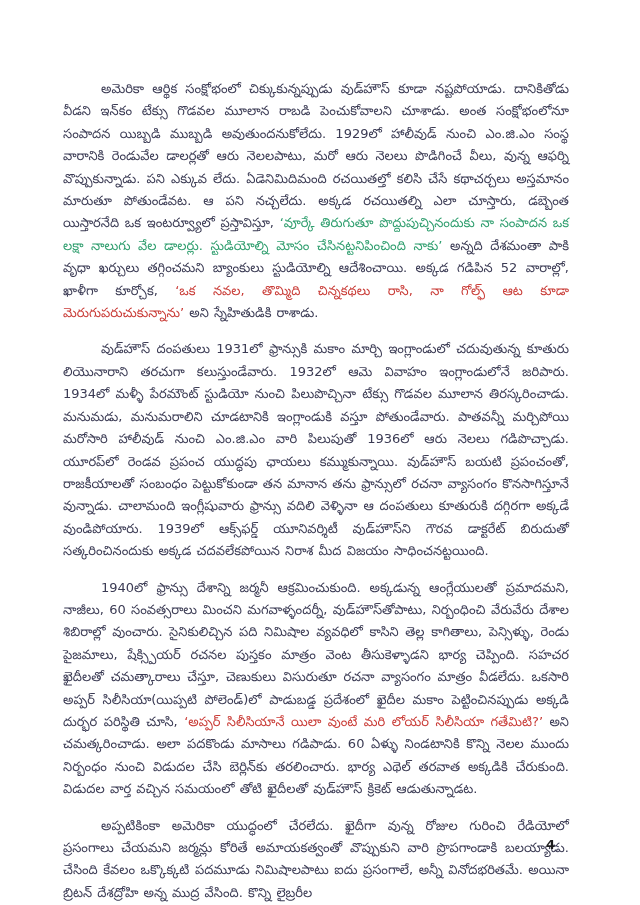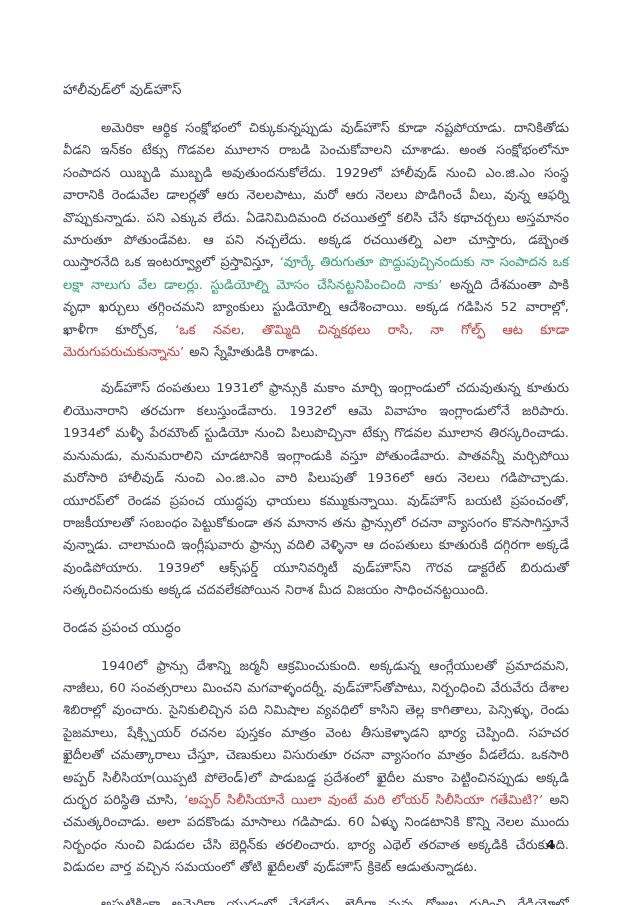--- a/index.html
+++ b/index.html
@@ -52,27 +52,25 @@
     font-size: 13px;
     font-weight: bold;
     color: var(--color-page_number);
   }
 </style>
 </head>
 <body>
 
 <div class="page">
 
-  <h1 class="doc-title">హాలీవుడ్‌లో వుడ్‌హౌస్</h1>
 
   <p class="para"><span class="seg-body">అమెరికా ఆర్థిక సంక్షోభంలో చిక్కుకున్నప్పుడు వుడ్‌హౌస్ కూడా నష్టపోయాడు. దానికితోడు వీడని ఇన్‌కం టేక్సు గొడవల మూలాన రాబడి పెంచుకోవాలని చూశాడు. అంత సంక్షోభంలోనూ సంపాదన యిబ్బడి ముబ్బడి అవుతుందనుకోలేదు. 1929లో హాలీవుడ్ నుంచి ఎం.జి.ఎం సంస్థ వారానికి రెండువేల డాలర్లతో ఆరు నెలలపాటు, మరో ఆరు నెలలు పొడిగించే వీలు, వున్న ఆఫర్ని వొప్పుకున్నాడు. పని ఎక్కువ లేదు. ఏడెనిమిదిమంది రచయితల్తో కలిసి చేసే కథాచర్చలు అస్తమానం మారుతూ పోతుండేవట. ఆ పని నచ్చలేదు. అక్కడ రచయితల్ని ఎలా చూస్తారు, డబ్బెంత యిస్తారనేది ఒక ఇంటర్వ్యూలో ప్రస్తావిస్తూ, </span><span class="seg-green">‘వూర్కే తిరుగుతూ పొద్దుపుచ్చినందుకు నా సంపాదన ఒక లక్షా నాలుగు వేల డాలర్లు. స్టుడియోల్ని మోసం చేసినట్టనిపించింది నాకు’</span><span class="seg-body"> అన్నది దేశమంతా పాకి వృధా ఖర్చులు తగ్గించమని బ్యాంకులు స్టుడియోల్ని ఆదేశించాయి. అక్కడ గడిపిన 52 వారాల్లో, ఖాళీగా కూర్చోక, </span><span class="seg-red">‘ఒక నవల, తొమ్మిది చిన్నకథలు రాసి, నా గోల్ఫ్ ఆట కూడా మెరుగుపరుచుకున్నాను’</span><span class="seg-body"> అని స్నేహితుడికి రాశాడు.</span></p>
 
   <p class="para"><span class="seg-body">వుడ్‌హౌస్ దంపతులు 1931లో ఫ్రాన్సుకి మకాం మార్చి ఇంగ్లాండులో చదువుతున్న కూతురు లియొనారాని తరచుగా కలుస్తుండేవారు. 1932లో ఆమె వివాహం ఇంగ్లాండులోనే జరిపారు. 1934లో మళ్ళీ పేరమౌంట్ స్టుడియో నుంచి పిలుపొచ్చినా టేక్సు గొడవల మూలాన తిరస్కరించాడు. మనుమడు, మనుమరాలిని చూడటానికి ఇంగ్లాండుకి వస్తూ పోతుండేవారు. పాతవన్నీ మర్చిపోయి మరోసారి హాలీవుడ్ నుంచి ఎం.జి.ఎం వారి పిలుపుతో 1936లో ఆరు నెలలు గడిపొచ్చాడు. యూరప్‌లో రెండవ ప్రపంచ యుద్ధపు ఛాయలు కమ్ముకున్నాయి. వుడ్‌హౌస్ బయటి ప్రపంచంతో, రాజకీయాలతో సంబంధం పెట్టుకోకుండా తన మానాన తను ఫ్రాన్సులో రచనా వ్యాసంగం కొనసాగిస్తూనే వున్నాడు. చాలామంది ఇంగ్లీషువారు ఫ్రాన్సు వదిలి వెళ్ళినా ఆ దంపతులు కూతురుకి దగ్గిరగా అక్కడే వుండిపోయారు. 1939లో ఆక్స్‌ఫర్డ్ యూనివర్శిటీ వుడ్‌హౌస్‌ని గౌరవ డాక్టరేట్ బిరుదుతో సత్కరించినందుకు అక్కడ చదవలేకపోయిన నిరాశ మీద విజయం సాధించనట్టయింది.</span></p>
 
-  <h2 class="section-heading">రెండవ ప్రపంచ యుద్ధం</h2>
 
   <p class="para"><span class="seg-body">1940లో ఫ్రాన్సు దేశాన్ని జర్మనీ ఆక్రమించుకుంది. అక్కడున్న ఆంగ్లేయులతో ప్రమాదమని, నాజీలు, 60 సంవత్సరాలు మించని మగవాళ్ళందర్నీ, వుడ్‌హౌస్‌తోపాటు, నిర్బంధించి వేరువేరు దేశాల శిబిరాల్లో వుంచారు. సైనికులిచ్చిన పది నిమిషాల వ్యవధిలో కాసిని తెల్ల కాగితాలు, పెన్సిళ్ళు, రెండు పైజమాలు, షేక్స్పియర్ రచనల పుస్తకం మాత్రం వెంట తీసుకెళ్ళాడని భార్య చెప్పింది. సహచర ఖైదీలతో చమత్కారాలు చేస్తూ, చెణుకులు విసురుతూ రచనా వ్యాసంగం మాత్రం వీడలేదు. ఒకసారి అప్పర్ సిలీసియా(యిప్పటి పోలెండ్)లో పాడుబడ్డ ప్రదేశంలో ఖైదీల మకాం పెట్టించినప్పుడు అక్కడి దుర్భర పరిస్థితి చూసి, </span><span class="seg-red">‘అప్పర్ సిలీసియానే యిలా వుంటే మరి లోయర్ సిలీసియా గతేమిటి?’</span><span class="seg-body"> అని చమత్కరించాడు. అలా పదకొండు మాసాలు గడిపాడు. 60 ఏళ్ళు నిండటానికి కొన్ని నెలల ముందు నిర్బంధం నుంచి విడుదల చేసి బెర్లిన్‌కు తరలించారు. భార్య ఎథెల్ తరవాత అక్కడికి చేరుకుంది. విడుదల వార్త వచ్చిన సమయంలో తోటి ఖైదీలతో వుడ్‌హౌస్ క్రికెట్ ఆడుతున్నాడట.</span></p>
 
   <p class="para"><span class="seg-body">అప్పటికింకా అమెరికా యుద్ధంలో చేరలేదు. ఖైదీగా వున్న రోజుల గురించి రేడియోలో ప్రసంగాలు చేయమని జర్మన్లు కోరితే అమాయకత్వంతో వొప్పుకుని వారి ప్రొపగాండాకి బలయ్యాడు. చేసింది కేవలం ఒక్కొక్కటి పదమూడు నిమిషాలపాటు ఐదు ప్రసంగాలే, అన్నీ వినోదభరితమే. అయినా బ్రిటన్ దేశద్రోహి అన్న ముద్ర వేసింది. కొన్ని లైబ్రరీల</span></p>
 
   <div class="page-number">4</div>
 
 </div>
 
 </body></html>

